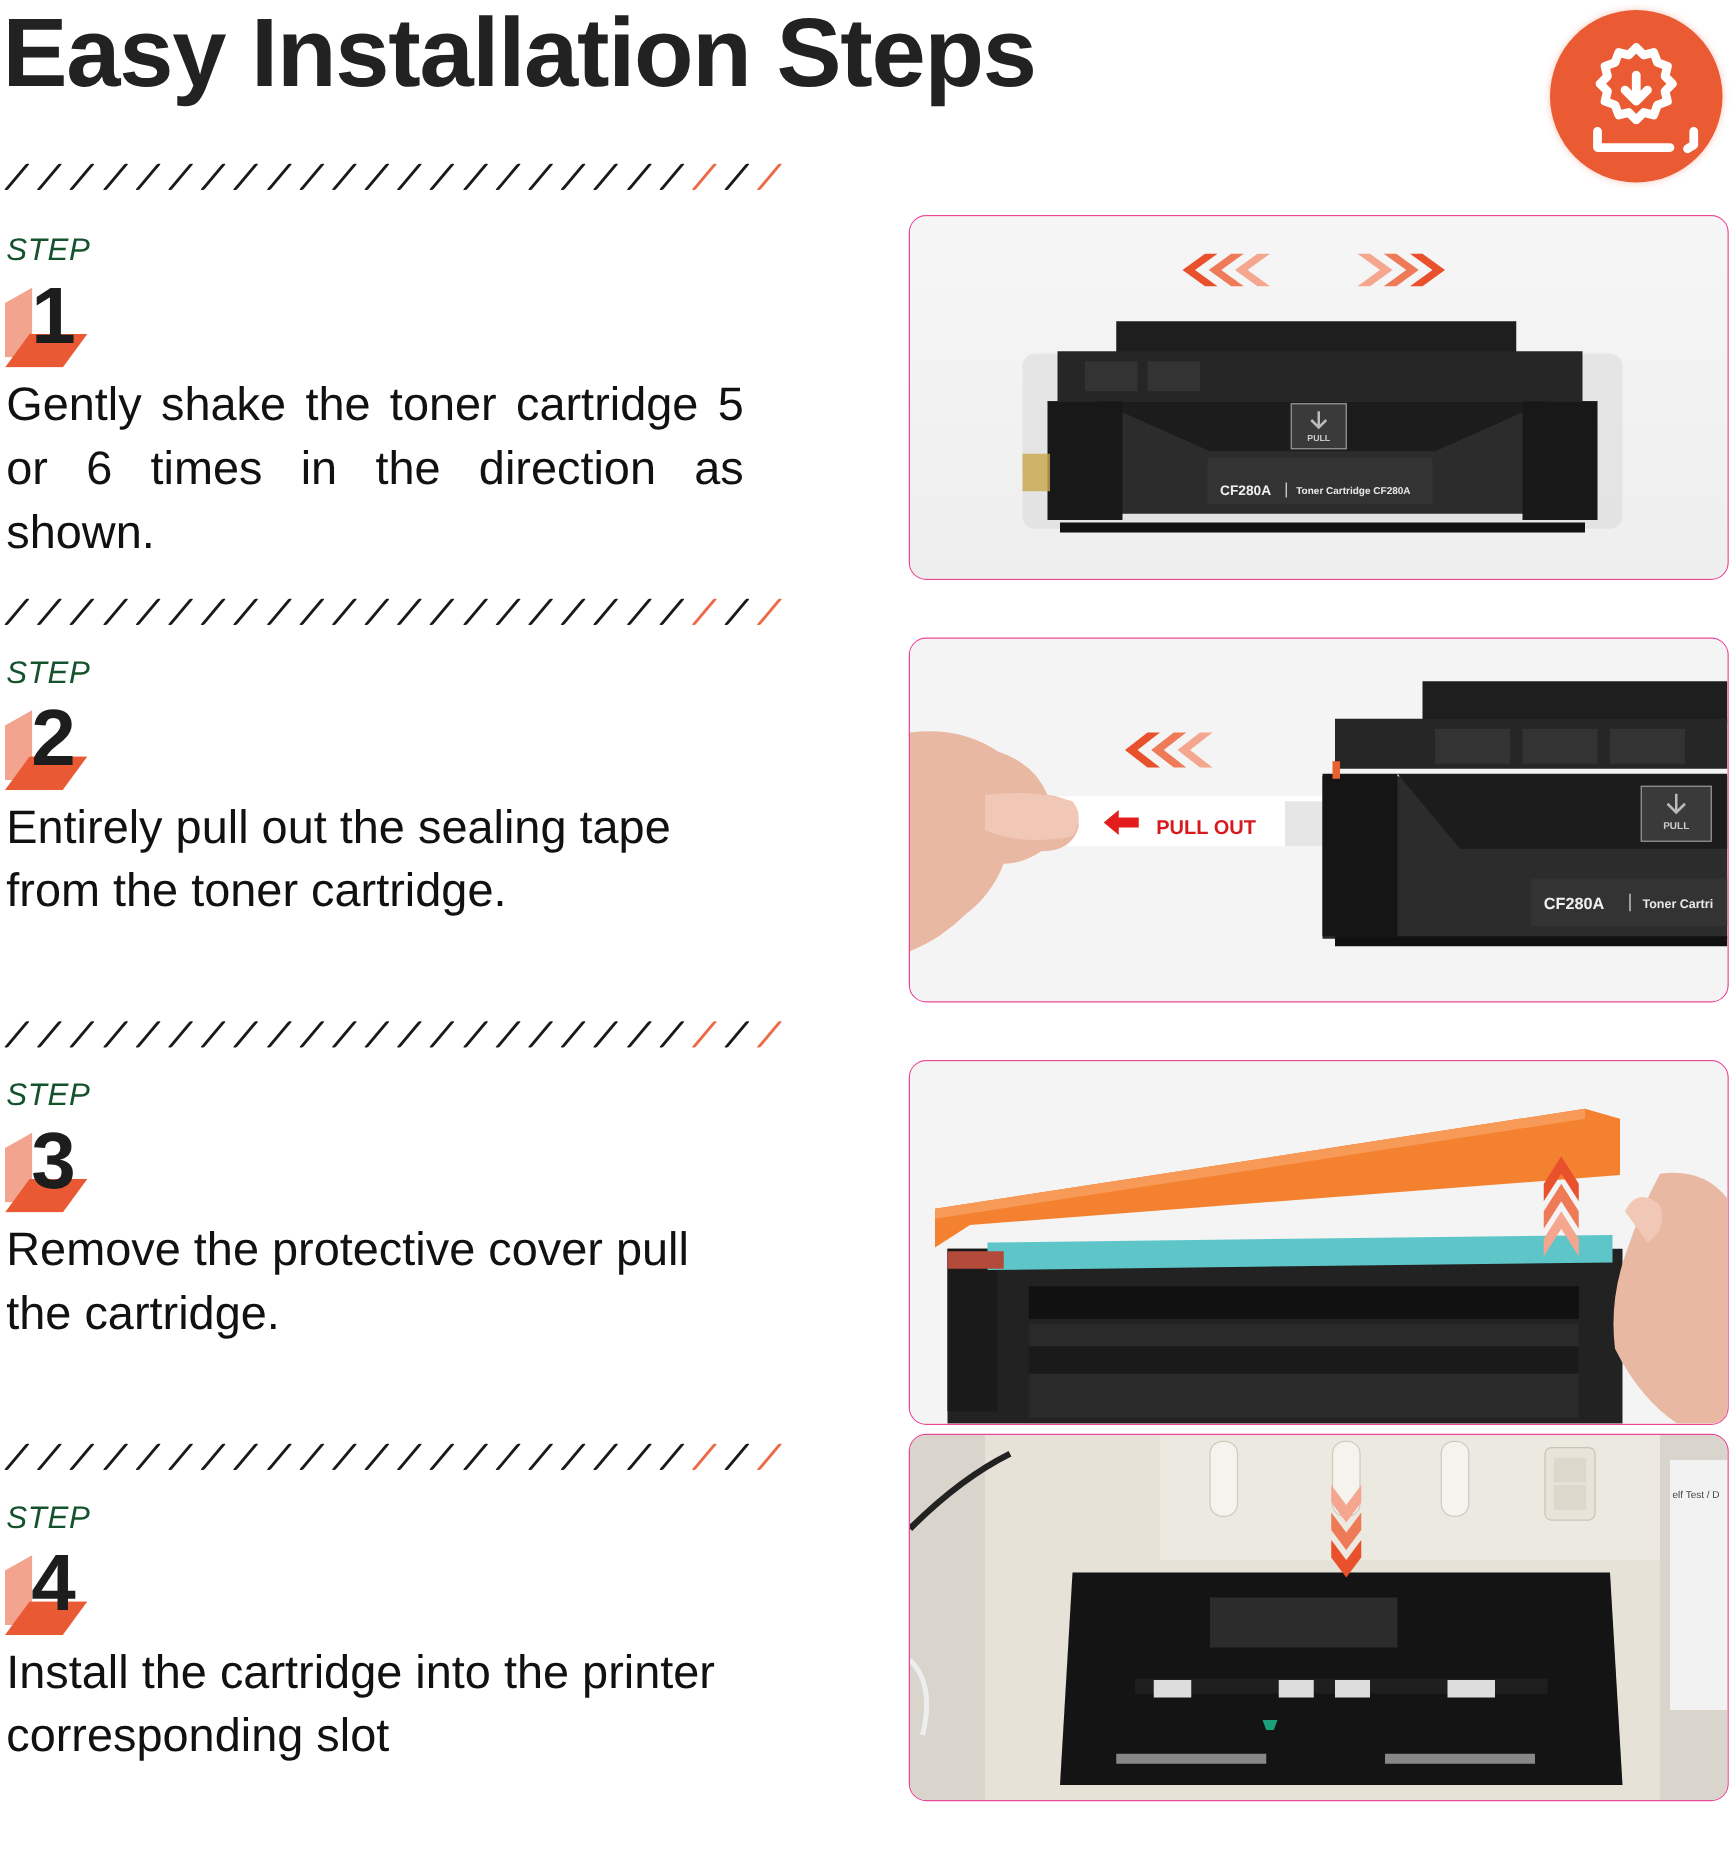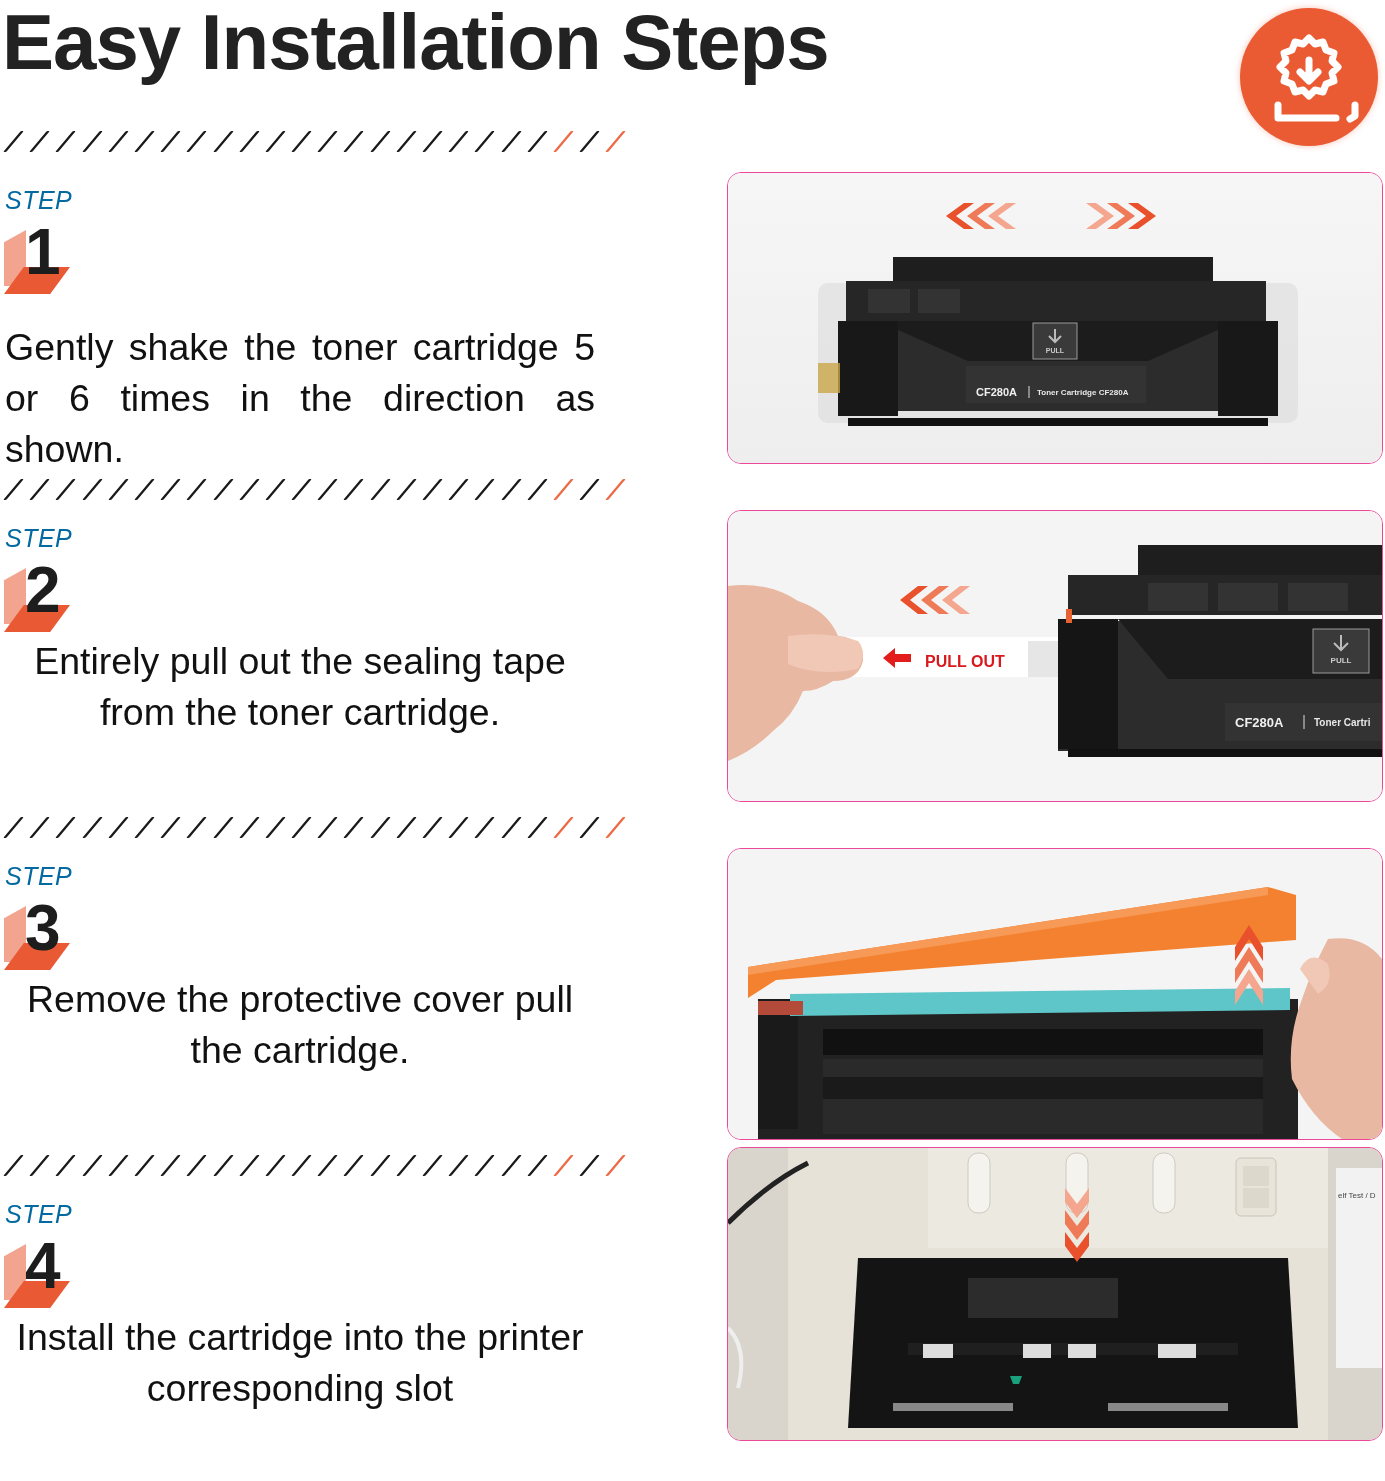--- a/index.html
+++ b/index.html
@@ -28,44 +28,44 @@
     width: 26.2px; height: 22px; position: relative;
   }
   .divider .sl::before {
     content: ""; position: absolute; left: 8px; top: 1px; width: 3px; height: 21px;
     background: #1a1a1a; transform: skewX(-40deg); border-radius: 1px;
   }
   .divider .sl.orange::before { background: #ec6a45; }
 
   .step-label {
     position: absolute; left: 5px; font-style: italic; font-size: 25px;
-    color: #0369a1; letter-spacing: 0.5px;
+    color: #14532d; letter-spacing: 0.5px;
   }
   .step-num {
     position: absolute; left: 4px; width: 70px; height: 72px;
   }
   .step-num .wall {
     position: absolute; left: 0; top: 8px; width: 22px; height: 56px;
     background: #f2a48e;
     clip-path: polygon(0 22%, 100% 0, 100% 100%, 0 100%);
   }
   .step-num .floor {
     position: absolute; left: 0; top: 45px; width: 66px; height: 27px;
     background: #e95a34;
     clip-path: polygon(30% 0, 100% 0, 70% 100%, 0 100%);
   }
   .step-num .digit {
     position: absolute; left: 21px; top: -6px; font-weight: 700; font-size: 64px;
     line-height: 72px; color: #1d1d1d; letter-spacing: -2px;
   }
   .step-desc {
     position: absolute; left: 5px; width: 590px; font-size: 37.5px;
-    line-height: 51px; color: #111; text-align: center;
-  }
-  .step-desc.justify { text-align: justify; margin-top: 24px; }
+    line-height: 51px; color: #111;
+  }
+  .step-desc.justify { text-align: justify; }
 
   .photo {
     position: absolute; left: 727px; width: 654px; height: 290px;
     border: 1px solid #ec4899; border-radius: 14px; overflow: hidden;
     background: #f2f2f2;
   }
   .photo svg { position: absolute; left: 0; top: 0; }
 </style>
 </head>
 <body>

